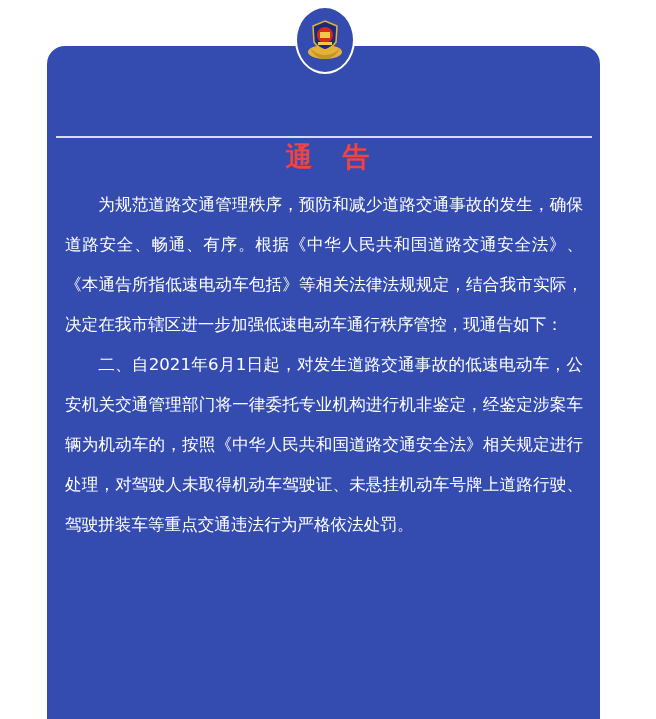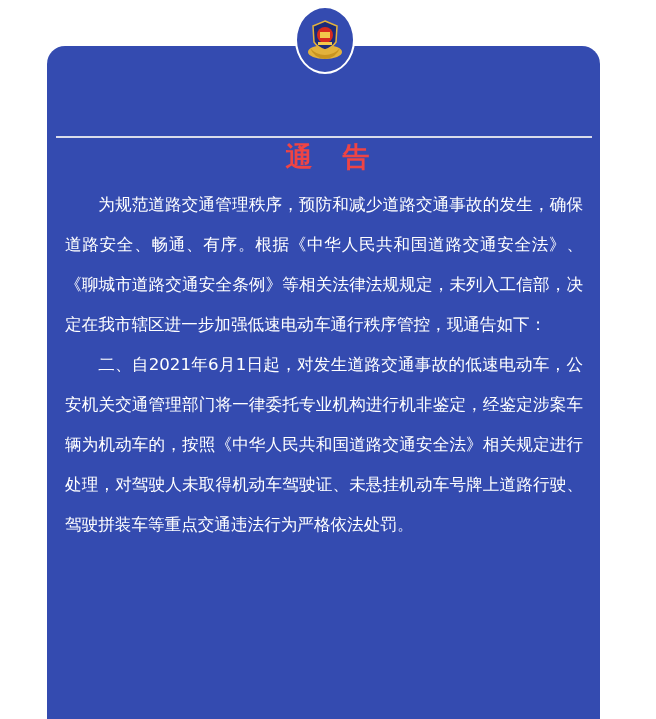--- a/index.html
+++ b/index.html
@@ -31,15 +31,15 @@
     <circle cx="21" cy="17" r="8" fill="#d62a1e"></circle>
     <rect x="16" y="14" width="10" height="6" fill="#f2c84b"></rect>
     <rect x="14" y="24" width="14" height="3" fill="#f2c84b"></rect>
   </svg>
 </div>
 
 <div class="title">通告</div>
 <div class="rule"></div>
 
 <div class="body">
-  <p class="para">为规范道路交通管理秩序，预防和减少道路交通事故的发生，确保道路安全、畅通、有序。根据《中华人民共和国道路交通安全法》、《聊城市道路交通安全条例》等相关法律法规规定，未列入工信部，决定在我市辖区进一步加强低速电动车通行秩序管控，现通告如下：</p>
+  <p class="para">为规范道路交通管理秩序，预防和减少道路交通事故的发生，确保道路安全、畅通、有序。根据《中华人民共和国道路交通安全法》、《本通告所指低速电动车包括》等相关法律法规规定，结合我市实际，决定在我市辖区进一步加强低速电动车通行秩序管控，现通告如下：</p>
   <p class="para">二、自2021年6月1日起，对发生道路交通事故的低速电动车，公安机关交通管理部门将一律委托专业机构进行机非鉴定，经鉴定涉案车辆为机动车的，按照《中华人民共和国道路交通安全法》相关规定进行处理，对驾驶人未取得机动车驾驶证、未悬挂机动车号牌上道路行驶、驾驶拼装车等重点交通违法行为严格依法处罚。</p>
 </div>
 
 </body></html>

